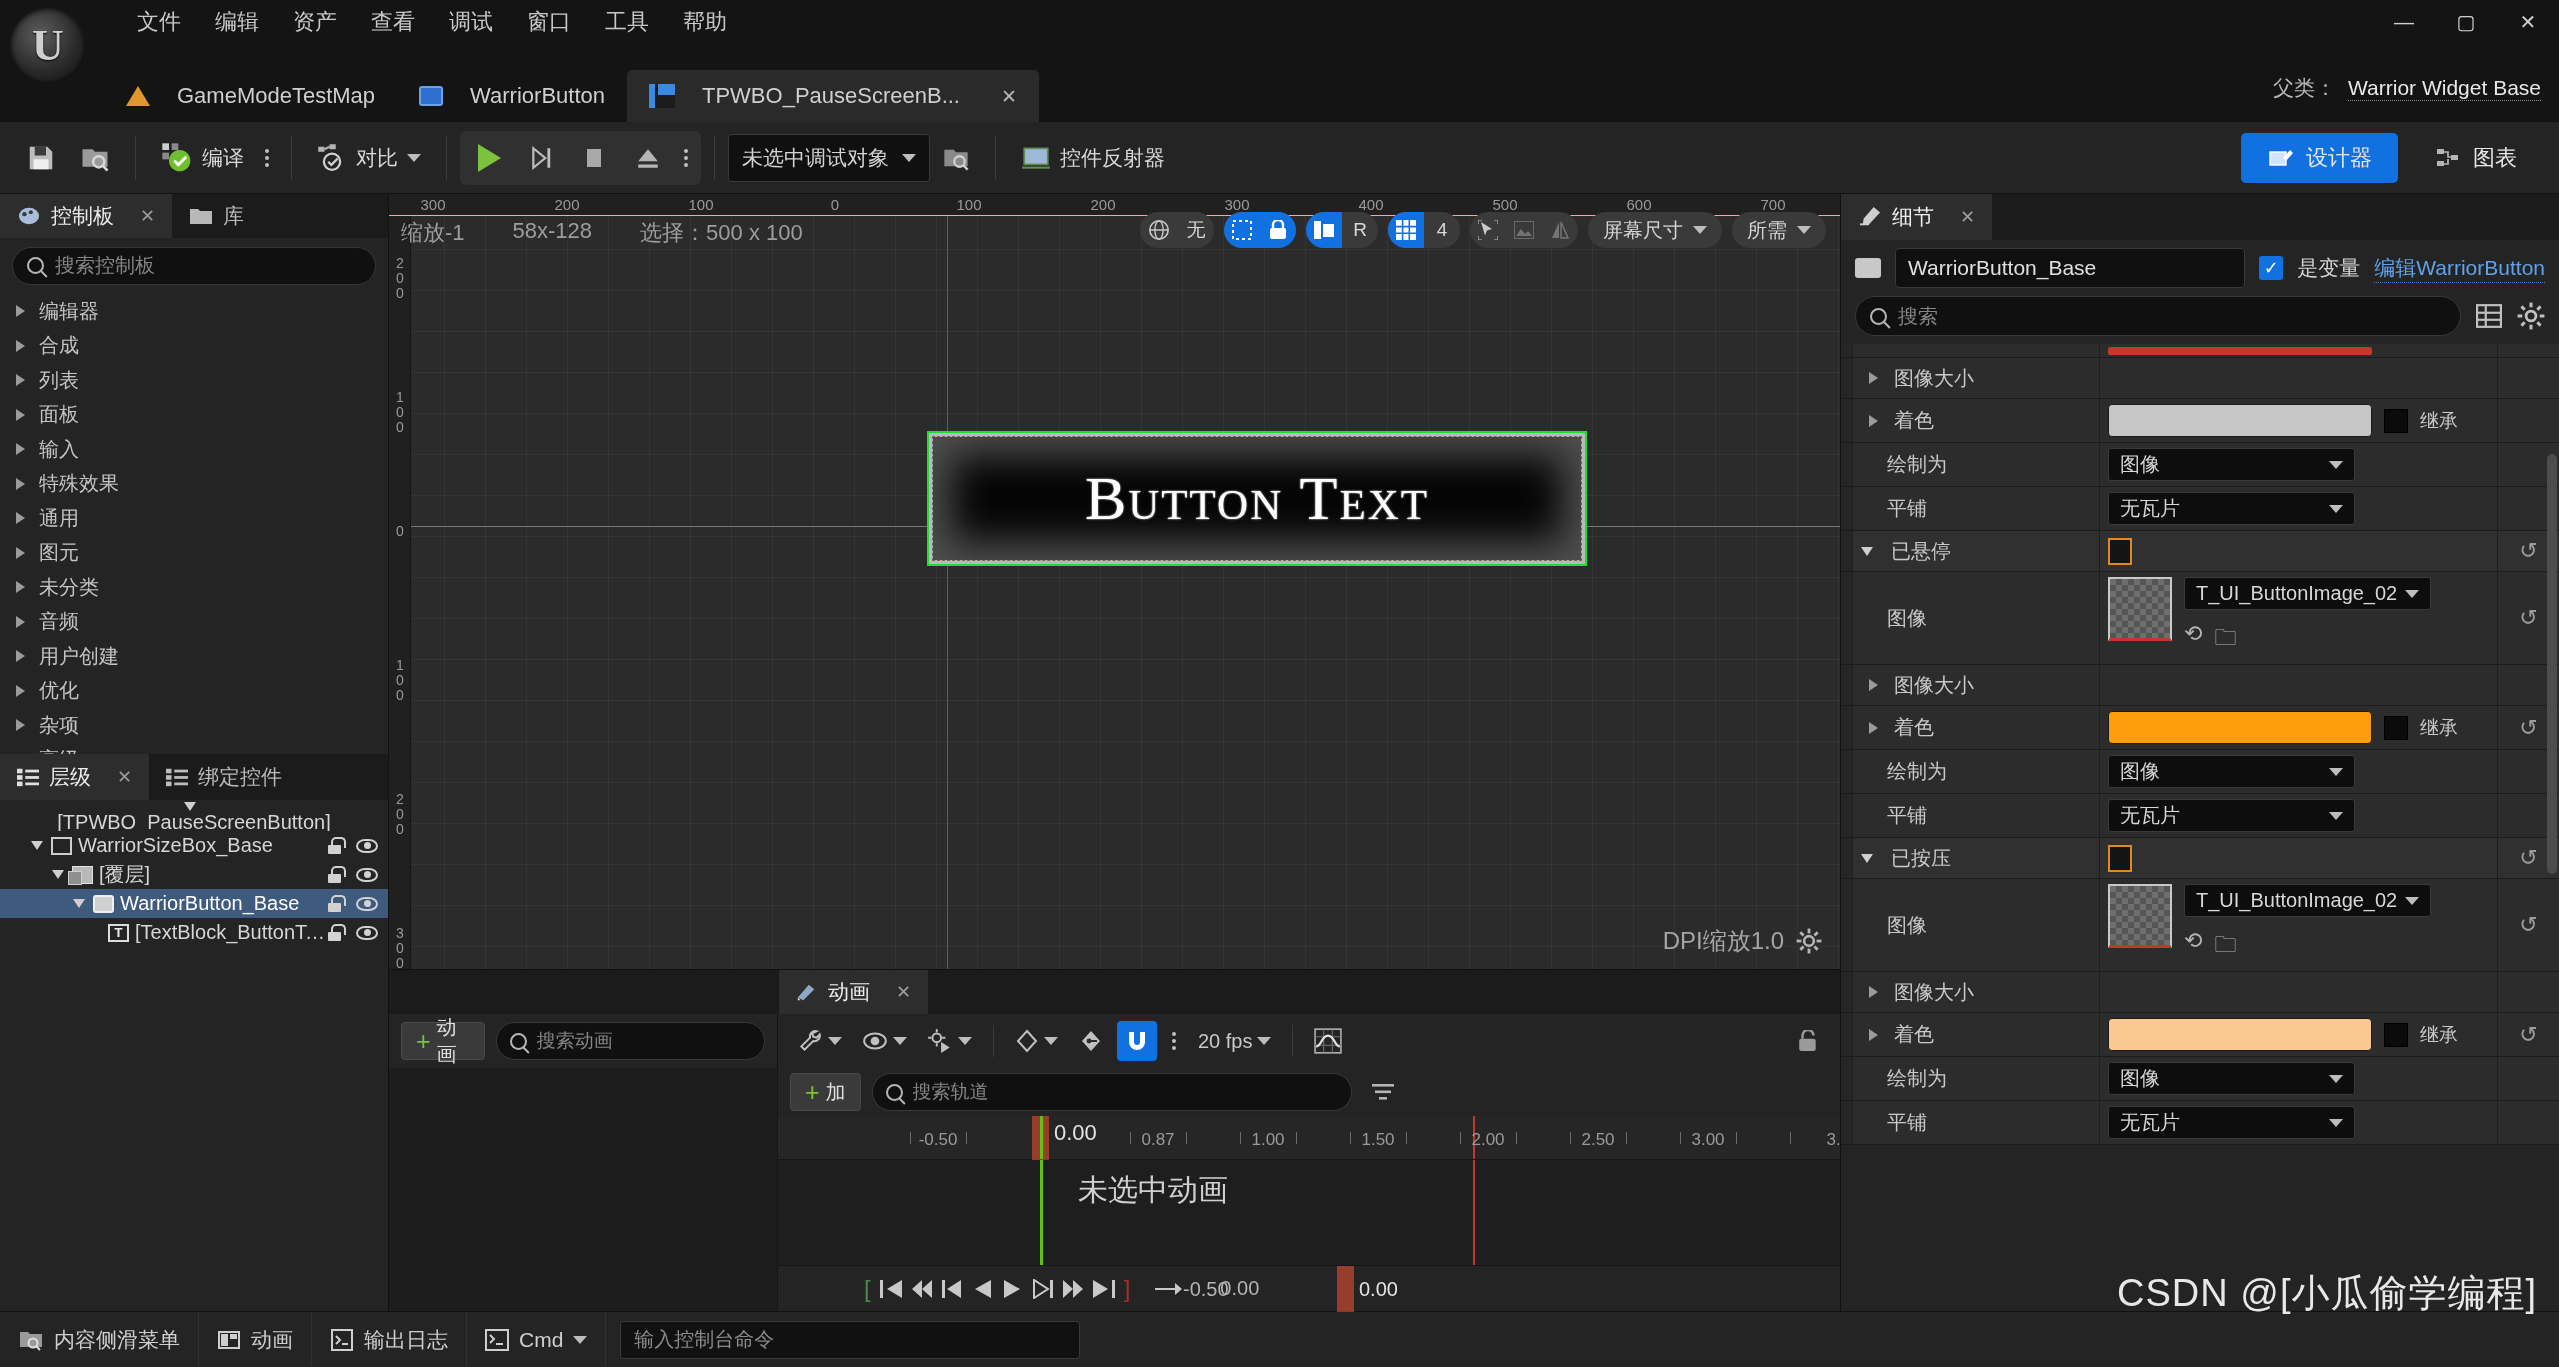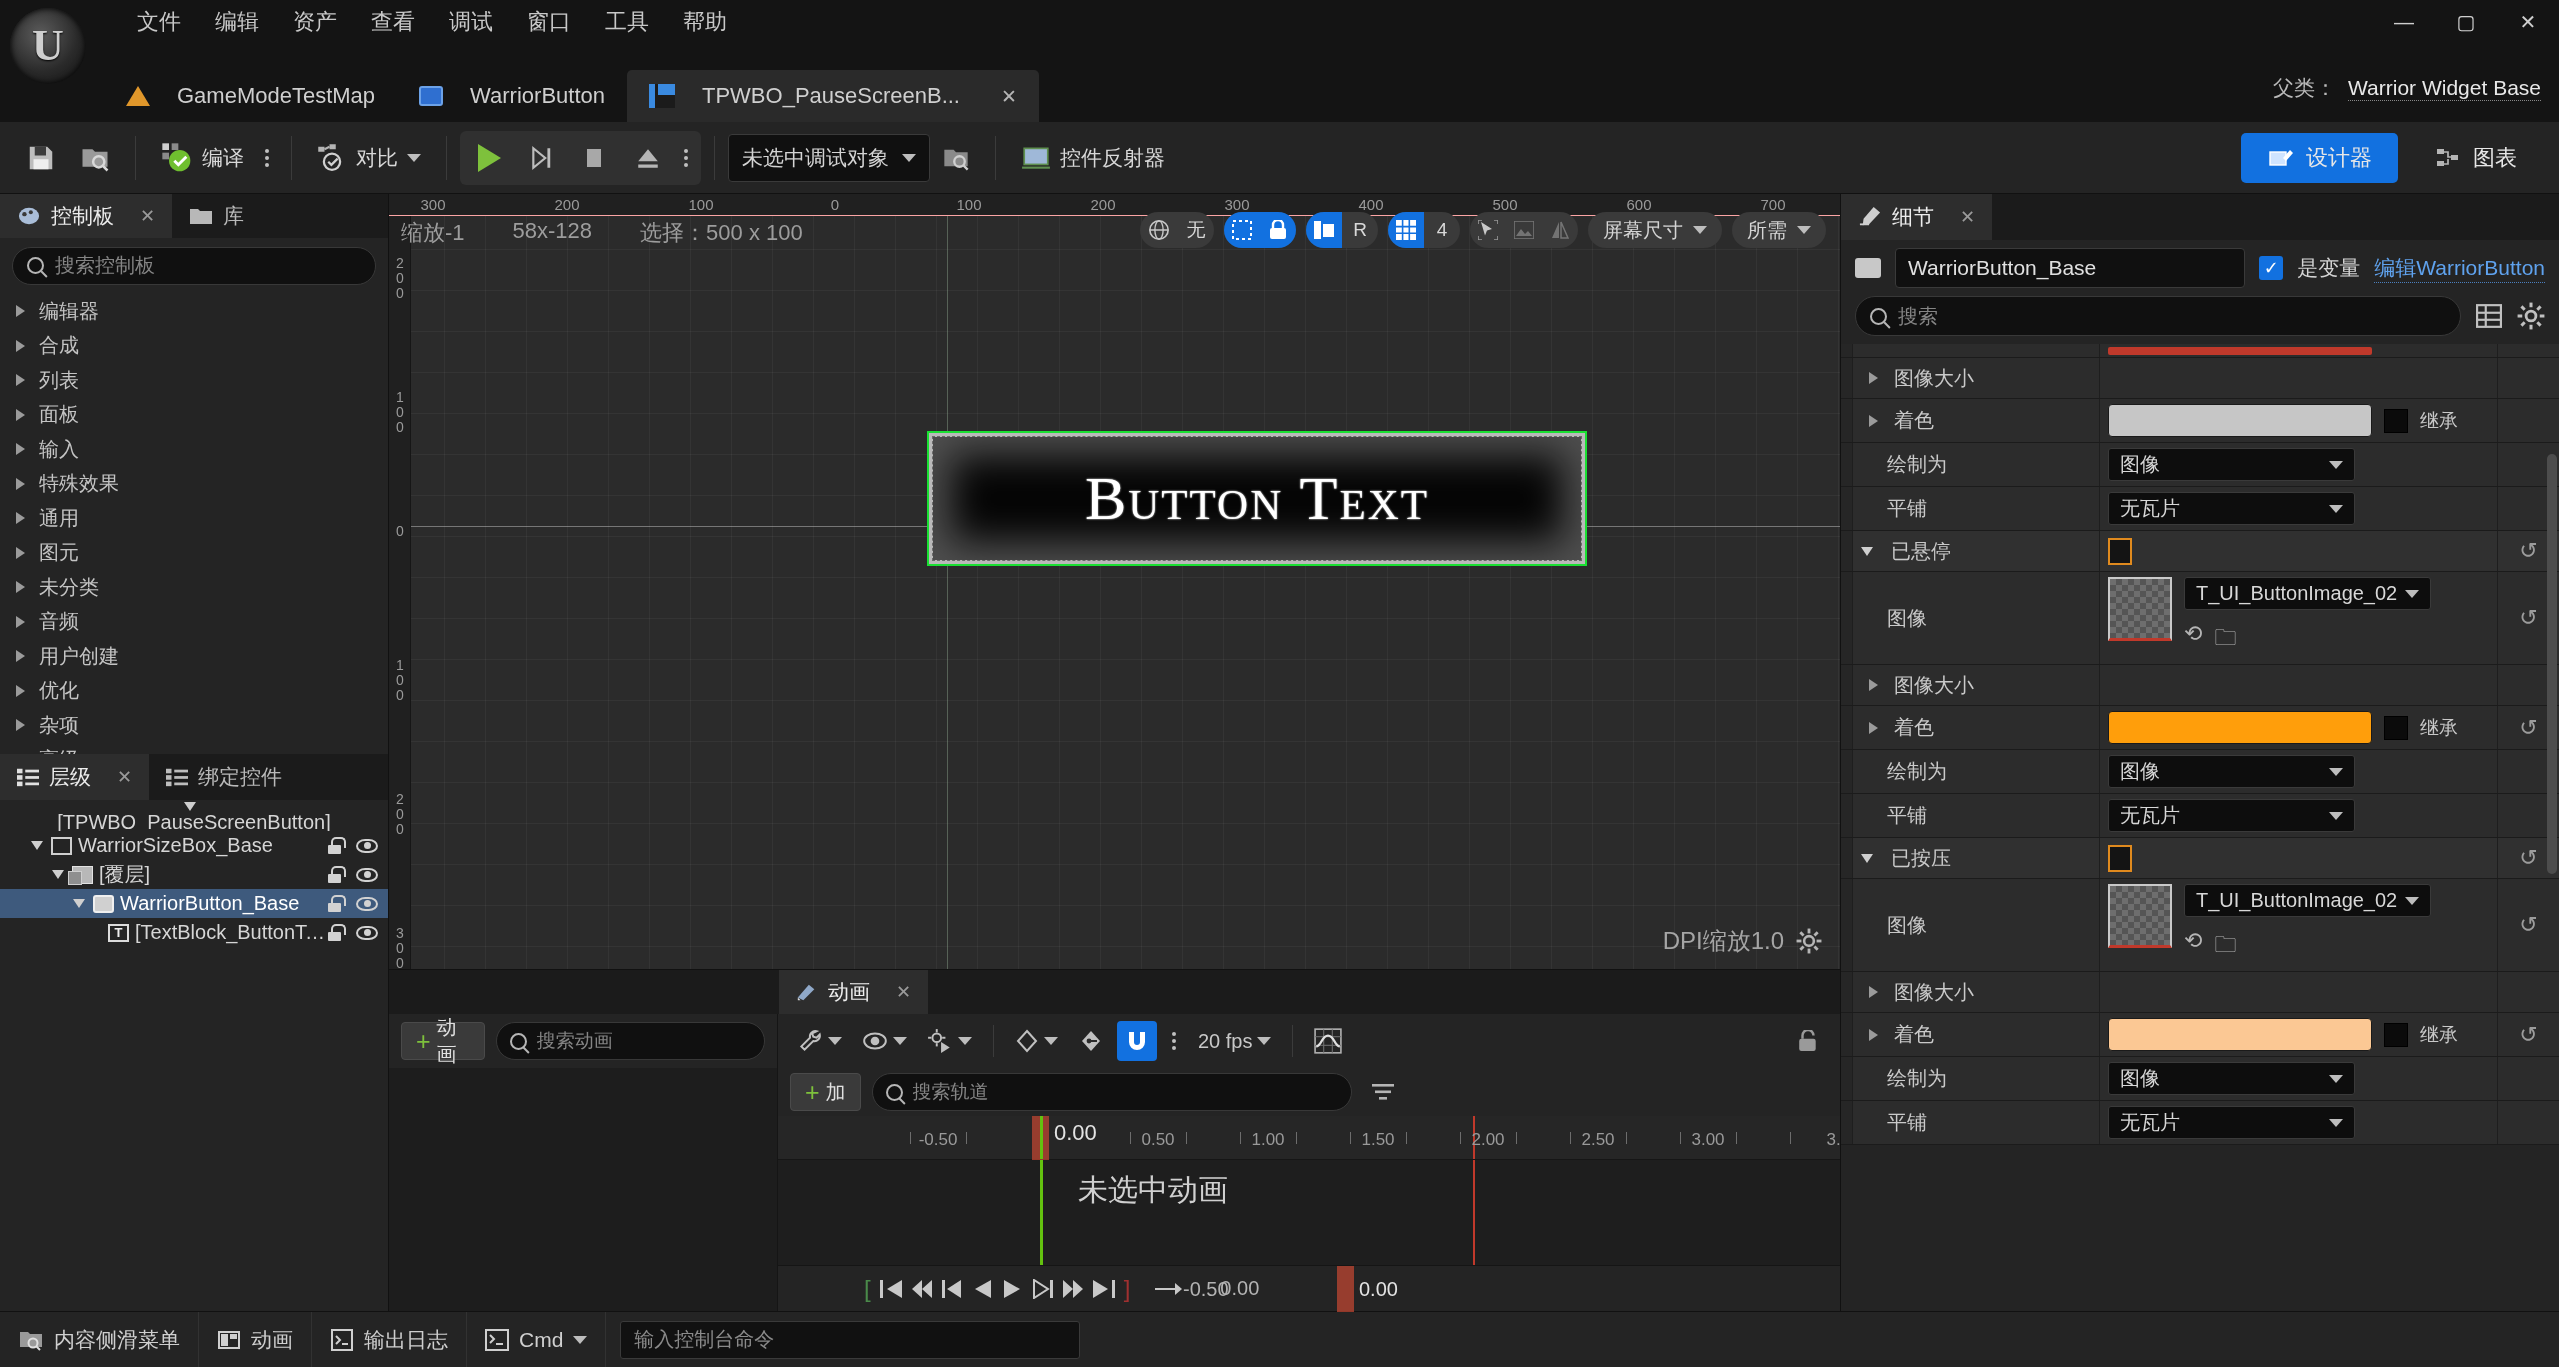--- a/index.html
+++ b/index.html
@@ -772,21 +772,21 @@
             <div class="timeline">
               <div class="tl-right">
                 <div class="tl-ruler" id="tl-ruler">
                   <div class="playhead-box" style="left:254px;"></div>
                   <div class="playhead" style="left:262px;"></div>
                   <div style="position:absolute; left:276px; top:4px; font-size:22px; color:#e4e4e4;">0.00</div>
                   <div class="endline" style="right:365px;"></div>
                 <span class="tl-tick" style="left: 160px;">-0.50</span>
                     <span class="tl-tickmark" style="left: 132px;"></span>
                     <span class="tl-tickmark" style="left: 188px;"></span>
-                    <span class="tl-tick" style="left: 380px;">0.50</span>
+                    <span class="tl-tick" style="left: 380px;">0.87</span>
                     <span class="tl-tickmark" style="left: 352px;"></span>
                     <span class="tl-tickmark" style="left: 408px;"></span>
                     <span class="tl-tick" style="left: 490px;">1.00</span>
                     <span class="tl-tickmark" style="left: 462px;"></span>
                     <span class="tl-tickmark" style="left: 518px;"></span>
                     <span class="tl-tick" style="left: 600px;">1.50</span>
                     <span class="tl-tickmark" style="left: 572px;"></span>
                     <span class="tl-tickmark" style="left: 628px;"></span>
                     <span class="tl-tick" style="left: 710px;">2.00</span>
                     <span class="tl-tickmark" style="left: 682px;"></span>
@@ -1169,13 +1169,14 @@
         </svg>
       <span>Cmd</span>
       <span class="chev"></span>
     </div>
     <div class="cmdfield">
       <span>输入控制台命令</span>
     </div>
     <div class="sb-right"></div>
   </div>
 
+  <div class="watermark">CSDN @[小瓜偷学编程]</div>
 </div>
 
 </body></html>

